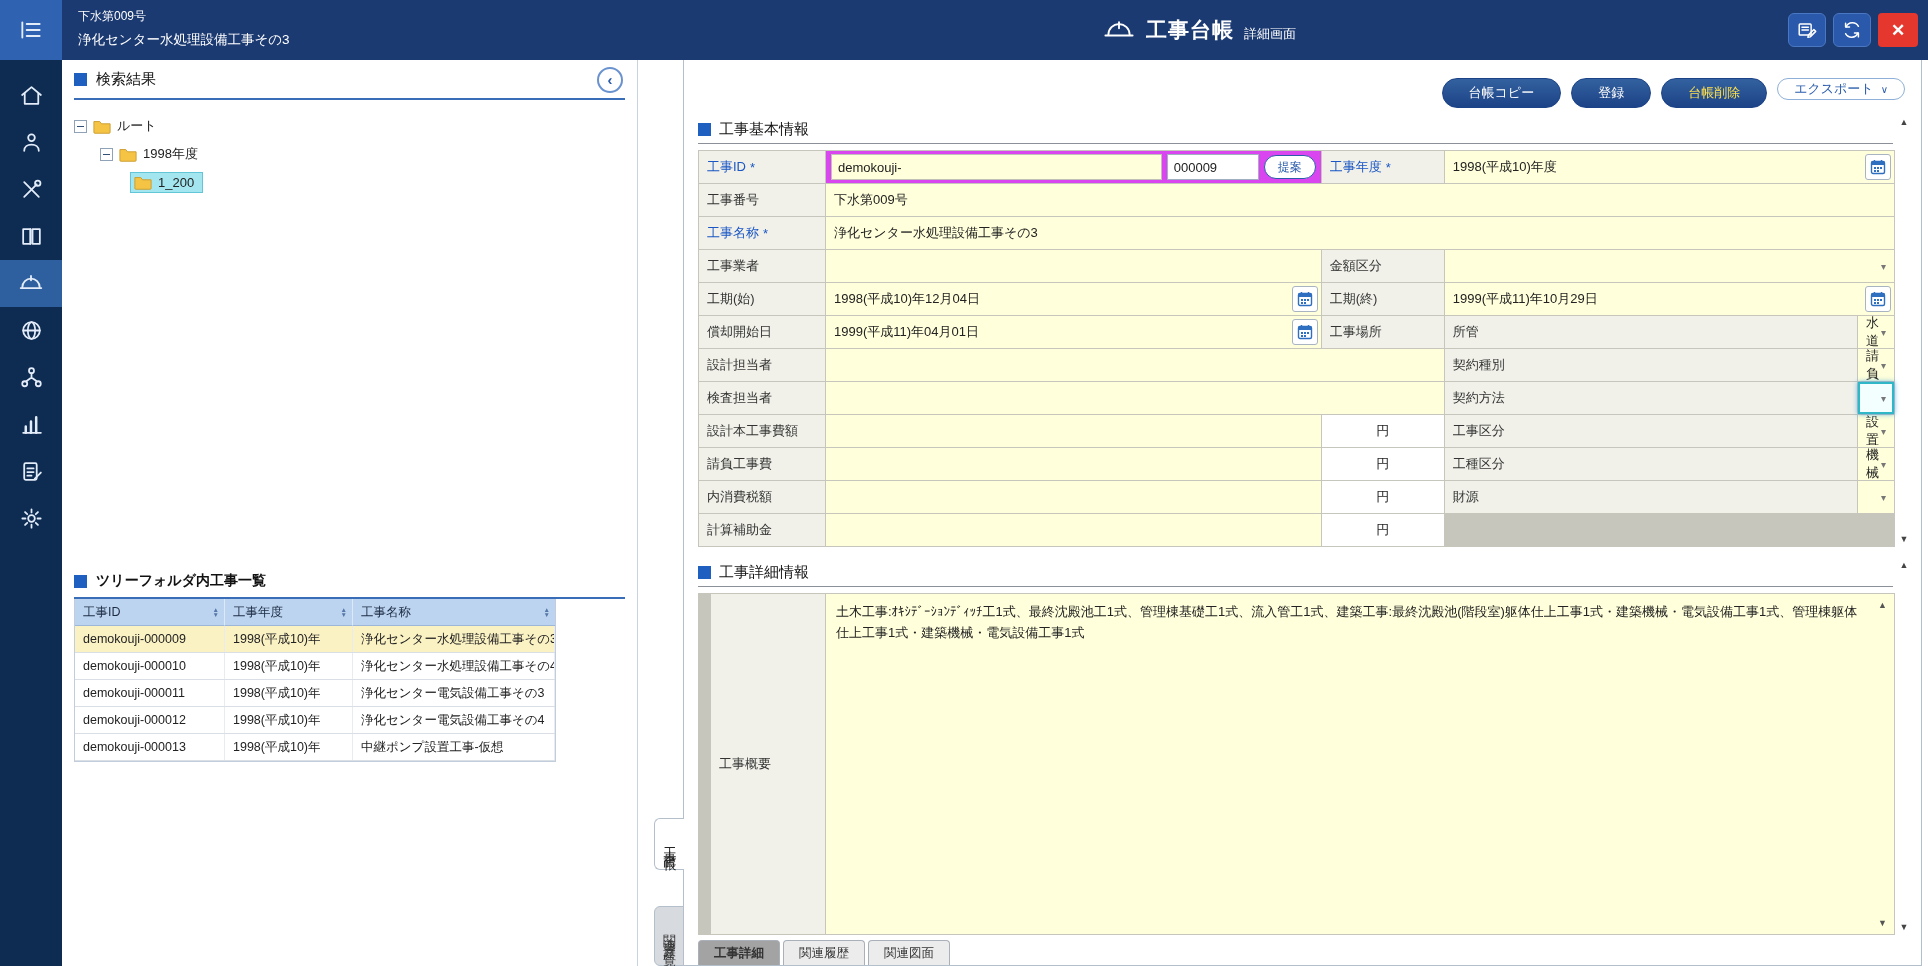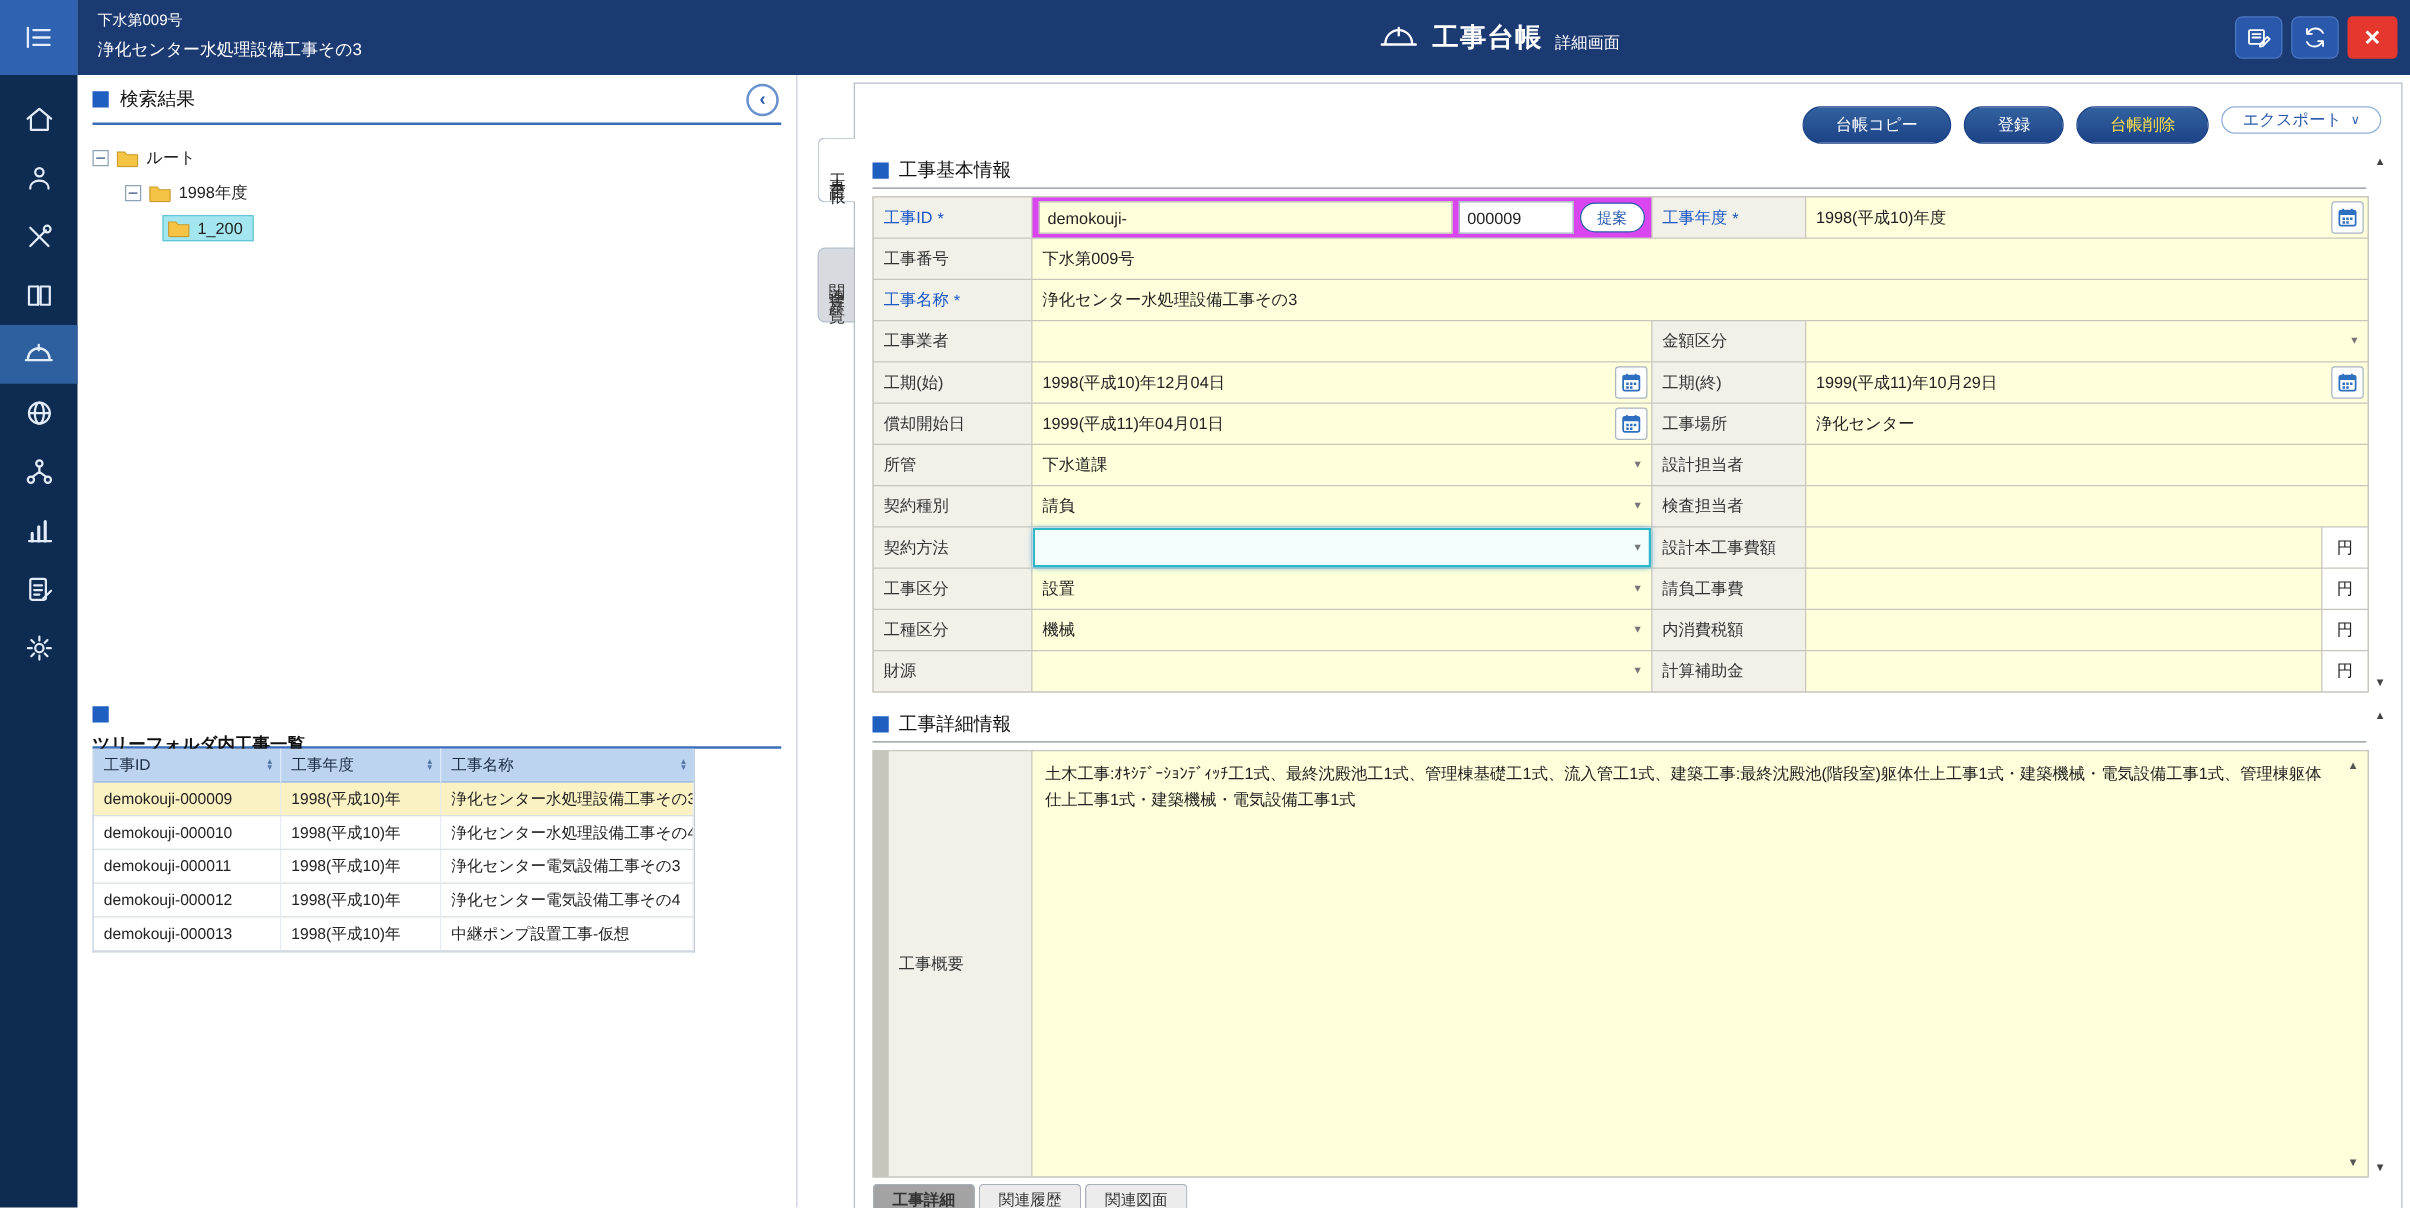--- a/index.html
+++ b/index.html
@@ -39,34 +39,34 @@
     border:2px solid #6a92cf; color:#2a5cab; background:#fff; display:flex; align-items:center;
     justify-content:center; font-size:15px; font-weight:bold; cursor:pointer; padding-bottom:2px; }
   .tree { margin-top:12px; }
   .trow { display:flex; align-items:center; gap:6px; height:28px; font-size:13px; color:#222; cursor:pointer; }
   .lv1 { padding-left:26px; } .lv2 { padding-left:56px; }
   .ebox { width:13px; height:13px; border:1px solid #90a2b8; background:#fff; position:relative; flex:none; }
   .ebox::after { content:""; position:absolute; left:2px; right:2px; top:5px; height:1px; background:#33507a; }
   .tsel { display:flex; align-items:center; gap:6px; background:#a3e6ef; border:1px solid #63c6d6; padding:2px 8px 2px 3px; }
 
   .list-block { position:absolute; top:505px; left:12px; right:12px; }
-  .lb-head { display:flex; align-items:flex-start; gap:9px; height:34px; border-bottom:2px solid #3a6db8;flex-direction:column; }
+  .lb-head { display:flex; align-items:center; gap:9px; height:34px; border-bottom:2px solid #3a6db8; }
   .lb-title { font-weight:bold; font-size:14px; color:#111; }
   .wtable { width:482px; border:1px solid #c2cddb; border-top:none; margin-top:0; }
   .wt-h, .wt-r { display:grid; grid-template-columns:150px 128px 1fr; }
   .wt-hc { background:#bcd4ef; height:27px; display:flex; align-items:center; justify-content:space-between;
     padding:0 5px 0 8px; font-size:12.5px; color:#1c2b44; border-right:1px solid #dce9f8; border-bottom:1px solid #9db7d8; cursor:pointer; }
   .sort { display:flex; flex-direction:column; line-height:5.5px; font-size:6.5px; color:#5578a8; }
   .wt-r { border-bottom:1px solid #dadfe6; cursor:pointer; }
   .wt-c { height:26px; display:flex; align-items:center; padding:0 8px; font-size:12.5px;
     white-space:nowrap; overflow:hidden; border-right:1px solid #e8ecf1; color:#222; }
   .wt-r.sel { background:#fbf2c4; }
 
   
-  .main { position:absolute; left:654px; top:66px; right:6px; bottom:0; display:flex; align-items:flex-start; }
+  .main { position:absolute; left:654px; top:66px; right:6px; bottom:0; display:flex; align-items:flex-end; }
   .vtabs { width:30px; display:flex; flex-direction:column; margin-top:44px; margin-right:-1px; z-index:3; }
   .vtab { writing-mode:vertical-rl; width:30px; padding:17px 0; display:flex; align-items:center; justify-content:center;
     font-size:13px; letter-spacing:4px; background:#fff; border:1px solid #b4bfcc; border-right:none;
     border-radius:6px 0 0 6px; color:#222; cursor:pointer; }
   .vtab.inactive { background:#d7dade; color:#333; margin-top:36px; border-right:1px solid #b4bfcc; }
   .panel { flex:1; background:#fff; border:1px solid #b4bfcc; position:relative; padding:6px 8px 30px 14px; overflow:hidden; }
 
   .actions { display:flex; justify-content:flex-end; gap:10px; padding:12px 8px 6px 0; }
   .abtn { height:30px; padding:0 26px; border:1px solid #1c4387; border-radius:15px; color:#fff; font-size:13px;
     background:linear-gradient(#33619f,#1c4387); cursor:pointer; display:flex; align-items:center; }
@@ -460,21 +460,20 @@
                     <rect x="10" y="8" width="2" height="2"></rect>
                     <rect x="4" y="11" width="2" height="2"></rect>
                     <rect x="7" y="11" width="2" height="2"></rect>
                   </g>
                 </svg>
             </span>
           </div>
           <div class="lbl">
               <span>工事場所</span>
             </div>
-          <div class="cell sp2">浄化センター</div>
 
           <div class="lbl">
               <span>所管</span>
             </div>
           <div class="cell">
             <span>下水道課</span>
             <span class="caret">▾</span>
           </div>
           <div class="lbl">
               <span>設計担当者</span>

